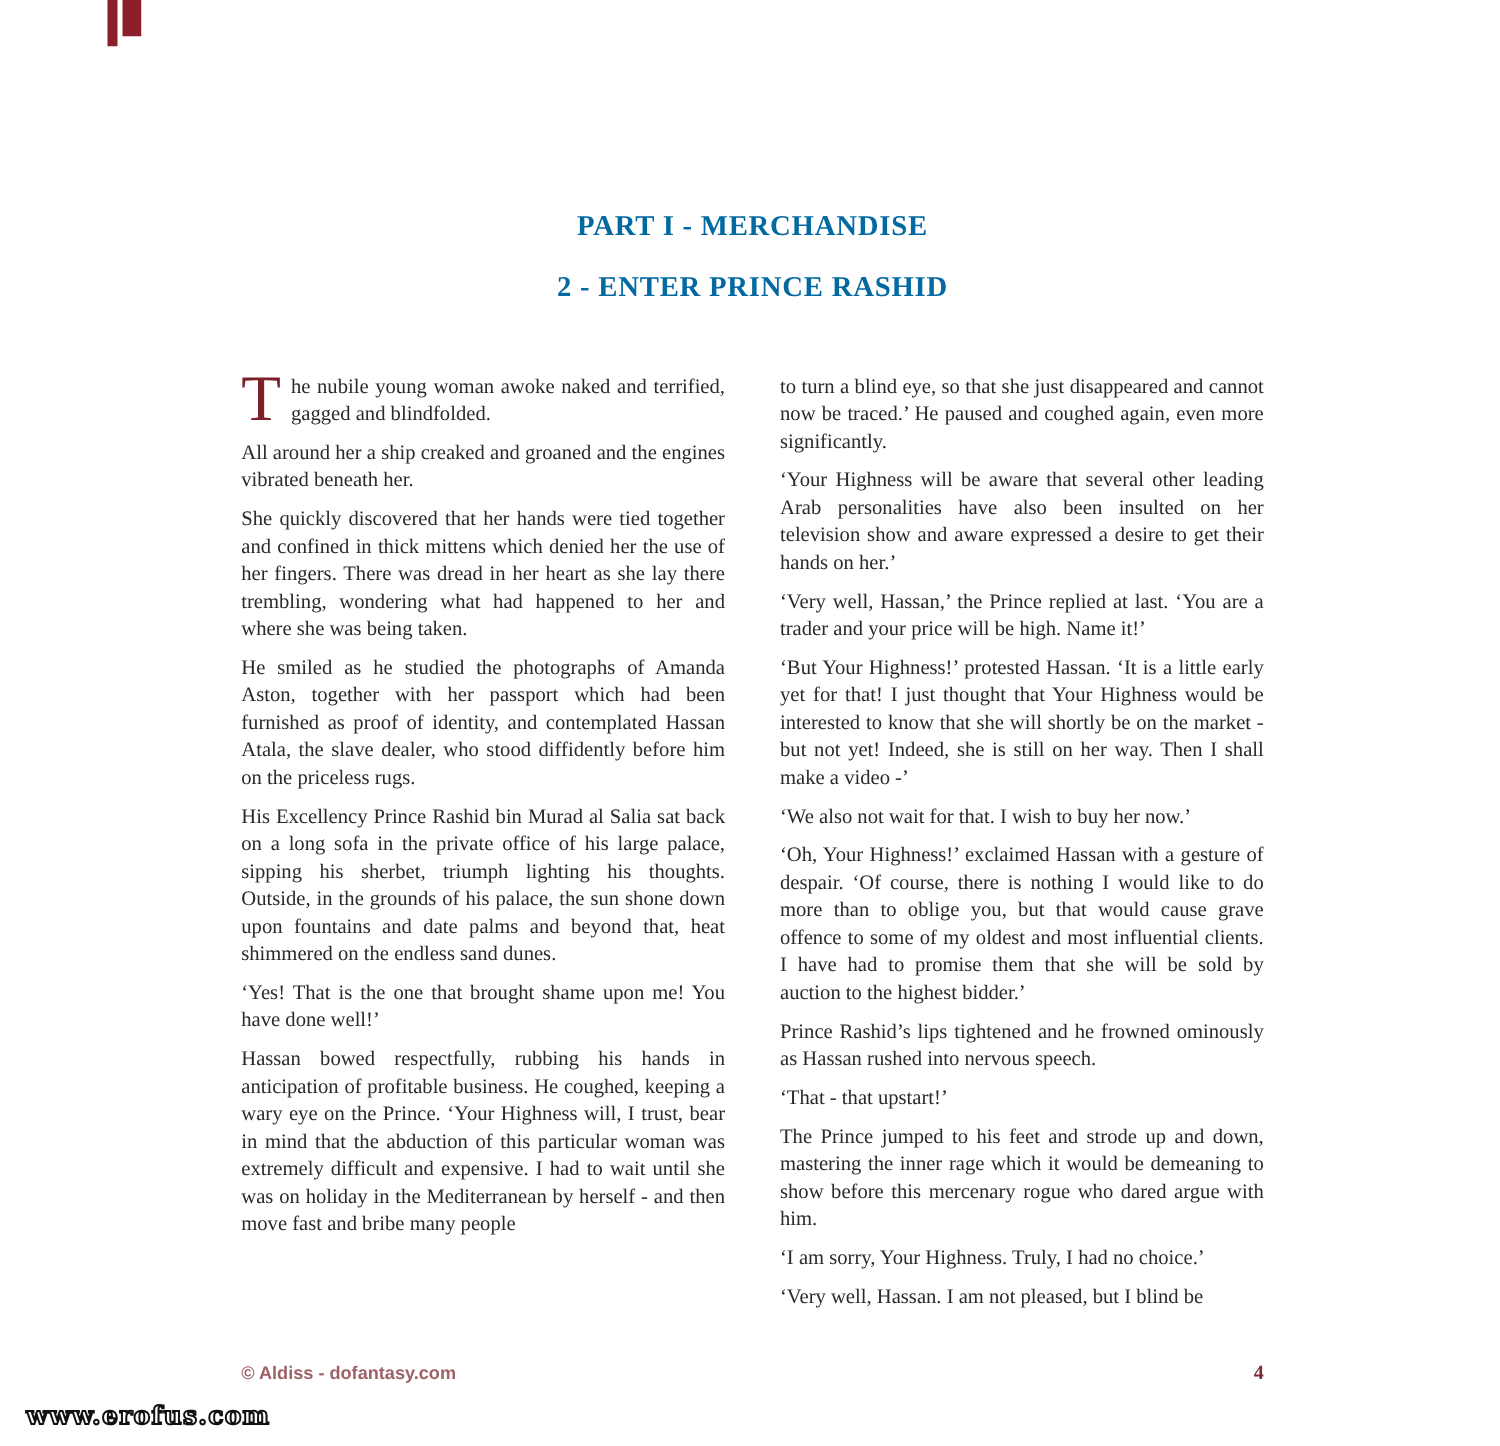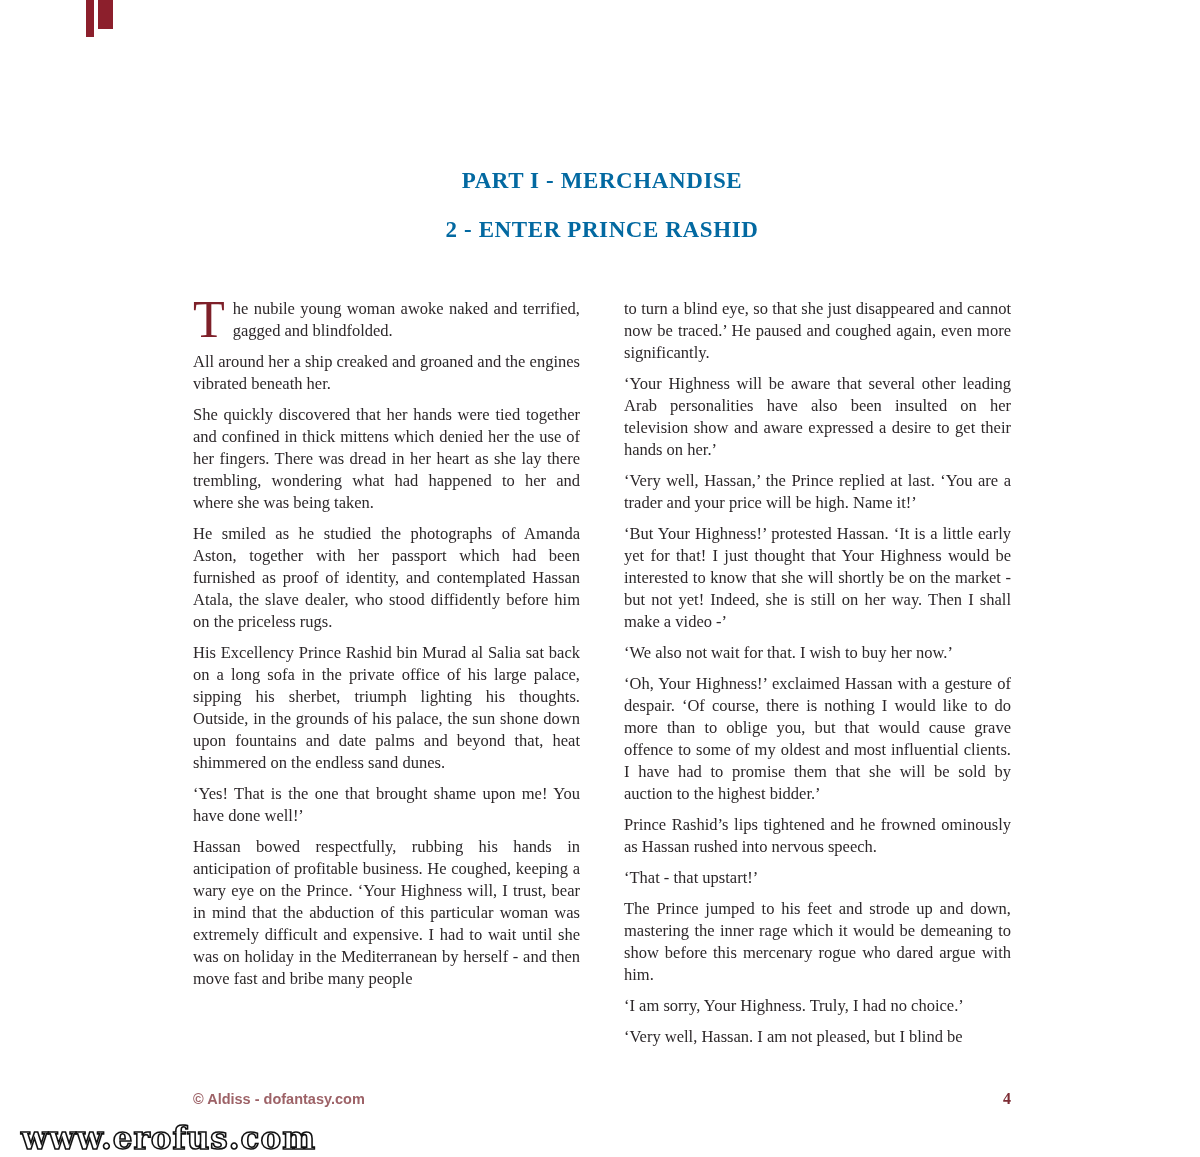--- a/index.html
+++ b/index.html
@@ -90,21 +90,21 @@
     font-weight: bold;
     font-size: 16px;
     color: #7d2c34;
   }
   .watermark {
     position: absolute;
     left: 21px;
     top: 1120px;
     font-family: "DejaVu Serif", serif;
     font-weight: bold;
-    font-size: 31px;
+    font-size: 20px;
     letter-spacing: 1px;
     color: #ffffff;
     -webkit-text-stroke: 1.6px #111111;
     text-shadow: 0 0 1px #111111;
   }
 </style>
 </head>
 <body>
 
 <div class="page">

